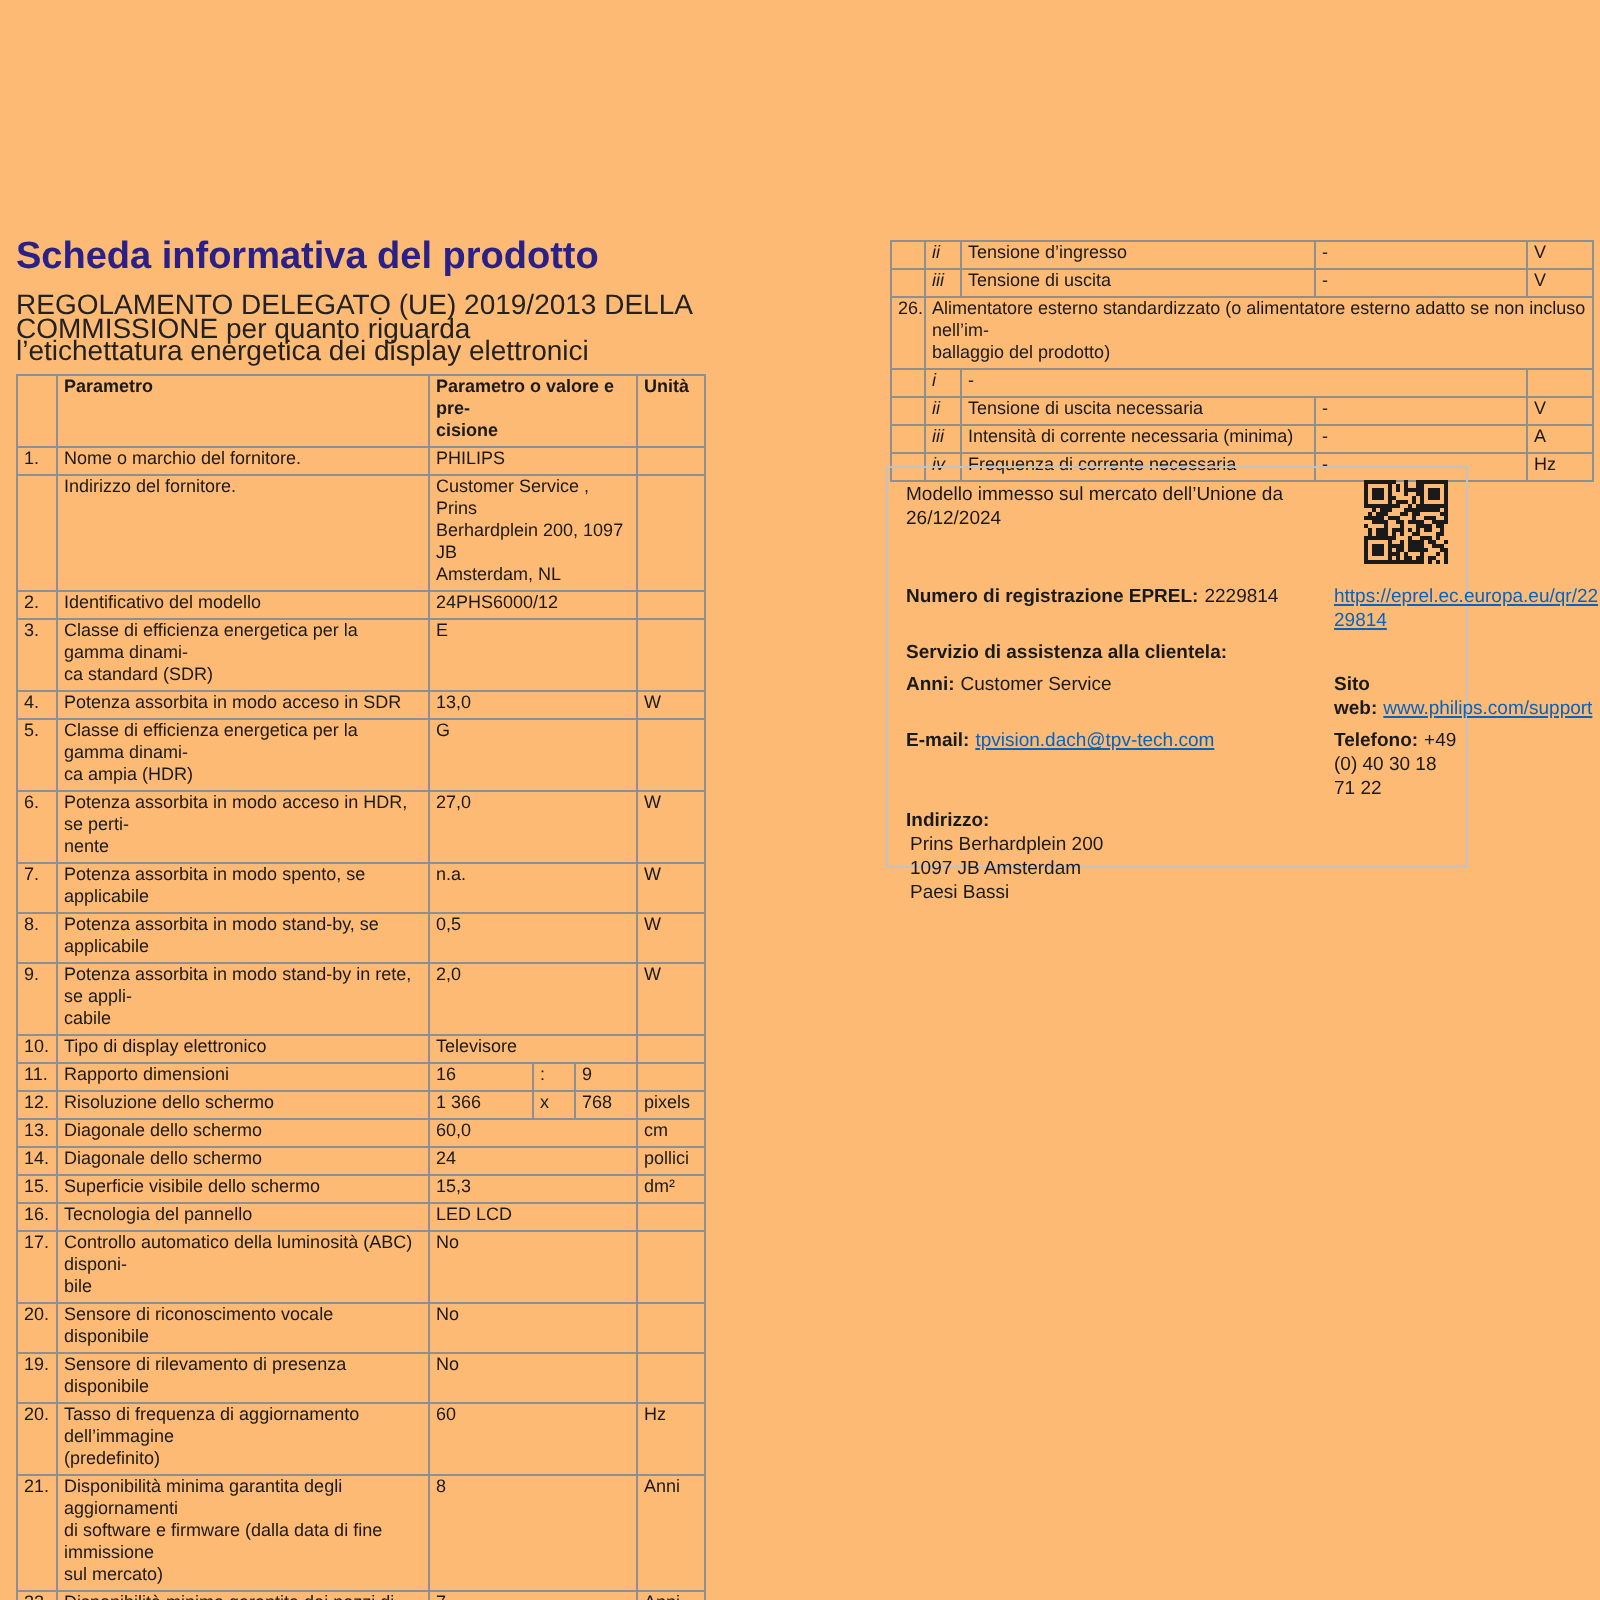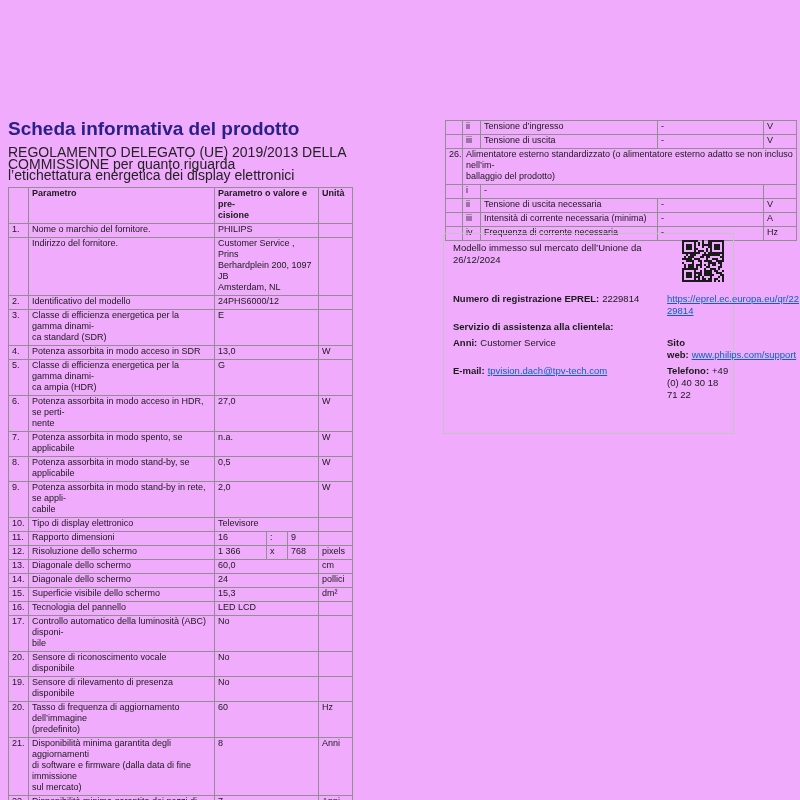--- a/index.html
+++ b/index.html
@@ -1,25 +1,25 @@
 <!DOCTYPE html>
 <html><head>
 <meta charset="utf-8">
 <style>
   html,body{margin:0;padding:0;background:#ffffff;}
-  .page{position:relative;width:800px;height:800px;background:#f0abfc;
+  .page{position:relative;width:800px;height:800px;background:#fdba74;
         font-family:"Liberation Sans",sans-serif;color:#1a1a1a;overflow:hidden;}
   .left-col{position:absolute;left:8px;top:118px;width:345px;}
   .title{font-size:19px;font-weight:bold;color:#2b2086;margin:0 0 7px 0;letter-spacing:0;}
   .subtitle{font-size:14px;line-height:11.5px;margin:0 0 5px 0;white-space:pre-line;color:#222;}
   table.t{border-collapse:collapse;table-layout:fixed;font-size:9px;line-height:11px;color:#1a1a1a;}
   table.t td,table.t th{border:1px solid #8f8f8f;padding:0 3px 2px 3px;vertical-align:top;
         white-space:pre-line;overflow:hidden;font-weight:normal;text-align:left;}
   table.t th{font-weight:bold;}
-  .ar{text-align:right;} .ac{text-align:center;} .roman{margin-top:32px;}
+  .ar{text-align:right;} .ac{text-align:center;} .roman{font-style:italic;margin-top:32px;}
   .rtable{position:absolute;left:445px;top:120px;}
   .infobox{position:absolute;left:443px;top:233px;width:291px;height:201px;box-sizing:border-box;
         border:1px solid #c3c3c3;padding:6px 9px;font-size:9.5px;line-height:12px;}
   .model-row{display:flex;justify-content:space-between;align-items:flex-start;min-height:46px;margin-bottom:7px;}
   .model-text{padding-top:2px;}
   .qr{width:42px;height:42px;flex:none;}
   .irow{display:flex;margin-top:4px;}
   .ileft{width:214px;flex:none;}
   .iright{flex:1;}
   .b{font-weight:bold;margin-right:3px;}
@@ -549,17 +549,23 @@
     </div>
     <div class="irow">
       <div class="ileft"><span class="b">Anni:</span><span>Customer Service</span></div>
       <div class="iright"><span class="b">Sito web:</span><a class="lnk">www.philips.com/support</a></div>
     </div>
     <div class="irow">
       <div class="ileft"><span class="b">E-mail:</span><a class="lnk">tpvision.dach@tpv-tech.com</a></div>
       <div class="iright"><span class="b">Telefono:</span><span>+49 (0) 40 30 18 71 22</span></div>
     </div>
     <div class="irow">
+      <div class="ileft">
+        <span class="b">Indirizzo:</span>
+        <div class="addr-lines">Prins Berhardplein 200
+1097 JB Amsterdam
+Paesi Bassi</div>
+      </div>
       <div class="iright"></div>
     </div>
   </div>
 
 </div>
 
 </body></html>

